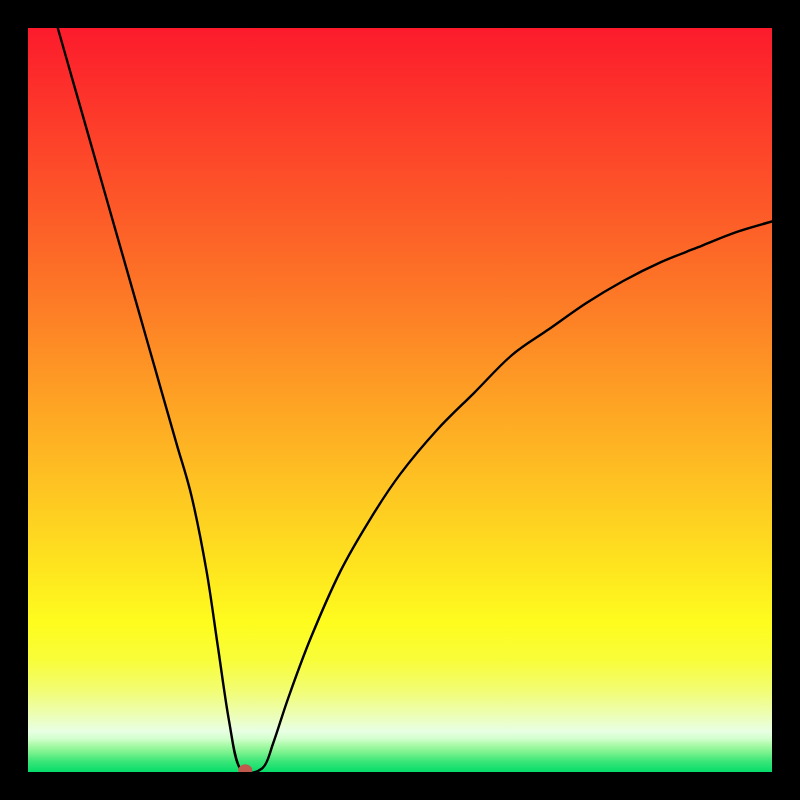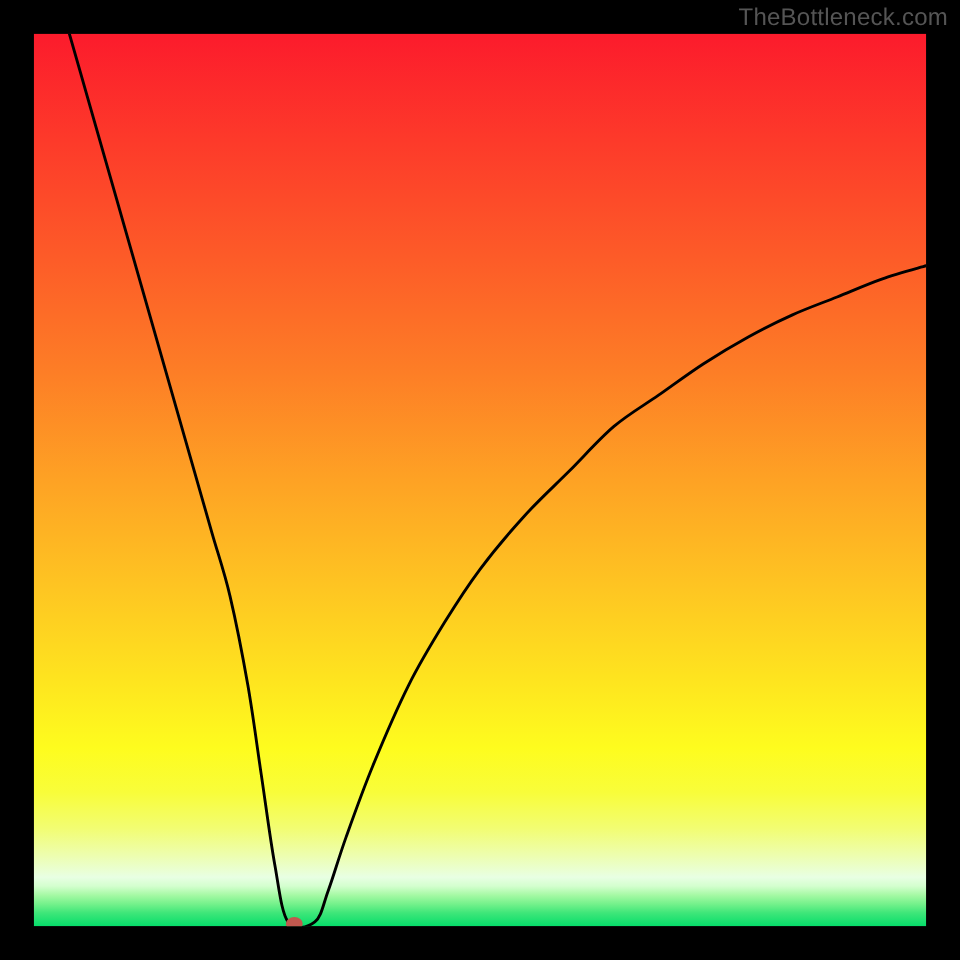--- a/index.html
+++ b/index.html
@@ -81,14 +81,13 @@
       </defs>
       <rect x="0" y="0" width="744" height="744" fill="url(#bg-grad)"></rect>
     </svg>
 
     <svg class="curve-svg" viewBox="0 0 744 744" preserveAspectRatio="none">
       <path id="curve-path" fill="none" stroke="#000000" stroke-width="2.4" stroke-linejoin="round" stroke-linecap="round" d="M 29.76 0 C 32.24 8.679999999999987, 39.68 34.71999999999993, 44.64 52.07999999999993 C 49.6 69.43999999999993, 54.56 86.79999999999995, 59.52 104.15999999999997 C 64.48 121.51999999999998, 69.44000000000001 138.88, 74.4 156.24 C 79.36 173.60000000000002, 84.32 190.96000000000006, 89.28 208.32000000000005 C 94.24000000000001 225.68000000000004, 99.20000000000002 243.04, 104.16000000000001 260.4 C 109.12 277.76, 114.08000000000001 295.12, 119.04 312.48 C 124 329.84000000000003, 128.95999999999998 347.2, 133.92 364.56 C 138.88 381.92, 143.84 399.28, 148.8 416.64 C 153.76000000000002 434, 158.72 447.64000000000004, 163.68 468.72 C 168.64000000000001 489.8, 174.22 518.32, 178.56 543.12 C 182.9 567.92, 186 592.72, 189.72 617.52 C 193.44 642.3199999999999, 197.16000000000003 671.4599999999999, 200.88000000000002 691.92 C 204.60000000000002 712.38, 206.45999999999998 732.22, 212.04 740.28 C 217.62 748.3399999999999, 228.78 744.62, 234.36 740.28 C 239.94000000000003 735.9399999999999, 241.18 726.02, 245.52 714.24 C 249.86 702.46, 254.2 686.96, 260.4 669.6 C 266.59999999999997 652.24, 274.04 631.1600000000001, 282.72 610.08 C 291.40000000000003 589, 302.55999999999995 562.96, 312.47999999999996 543.12 C 322.4 523.28, 332.32 507.15999999999997, 342.24 491.03999999999996 C 352.16 474.91999999999996, 360.84 461.28, 372 446.4 C 383.16 431.52, 396.80000000000007 415.4, 409.20000000000005 401.76 C 421.6 388.12, 434 376.96000000000004, 446.4 364.56 C 458.79999999999995 352.15999999999997, 471.20000000000005 337.9, 483.6 327.35999999999996 C 496 316.81999999999994, 508.4 310, 520.8 301.32 C 533.1999999999999 292.64, 545.6 283.34, 558 275.28 C 570.4 267.21999999999997, 582.8000000000001 259.78, 595.2 252.95999999999998 C 607.6 246.14, 620 239.93999999999994, 632.4 234.35999999999996 C 644.8 228.77999999999997, 657.2 224.44, 669.6 219.48000000000002 C 682 214.52000000000004, 694.4 208.94000000000003, 706.8 204.60000000000002 C 719.1999999999999 200.26000000000002, 737.8 195.30000000000004, 744 193.44000000000005"></path>
       <ellipse id="marker" rx="7" ry="5.5" fill="#c1584e" cx="217.248" cy="741.768"></ellipse>
     </svg>
   </div>
 
-  <div class="attribution">TheBottleneck.com</div>
 </div>
 
 </body></html>

